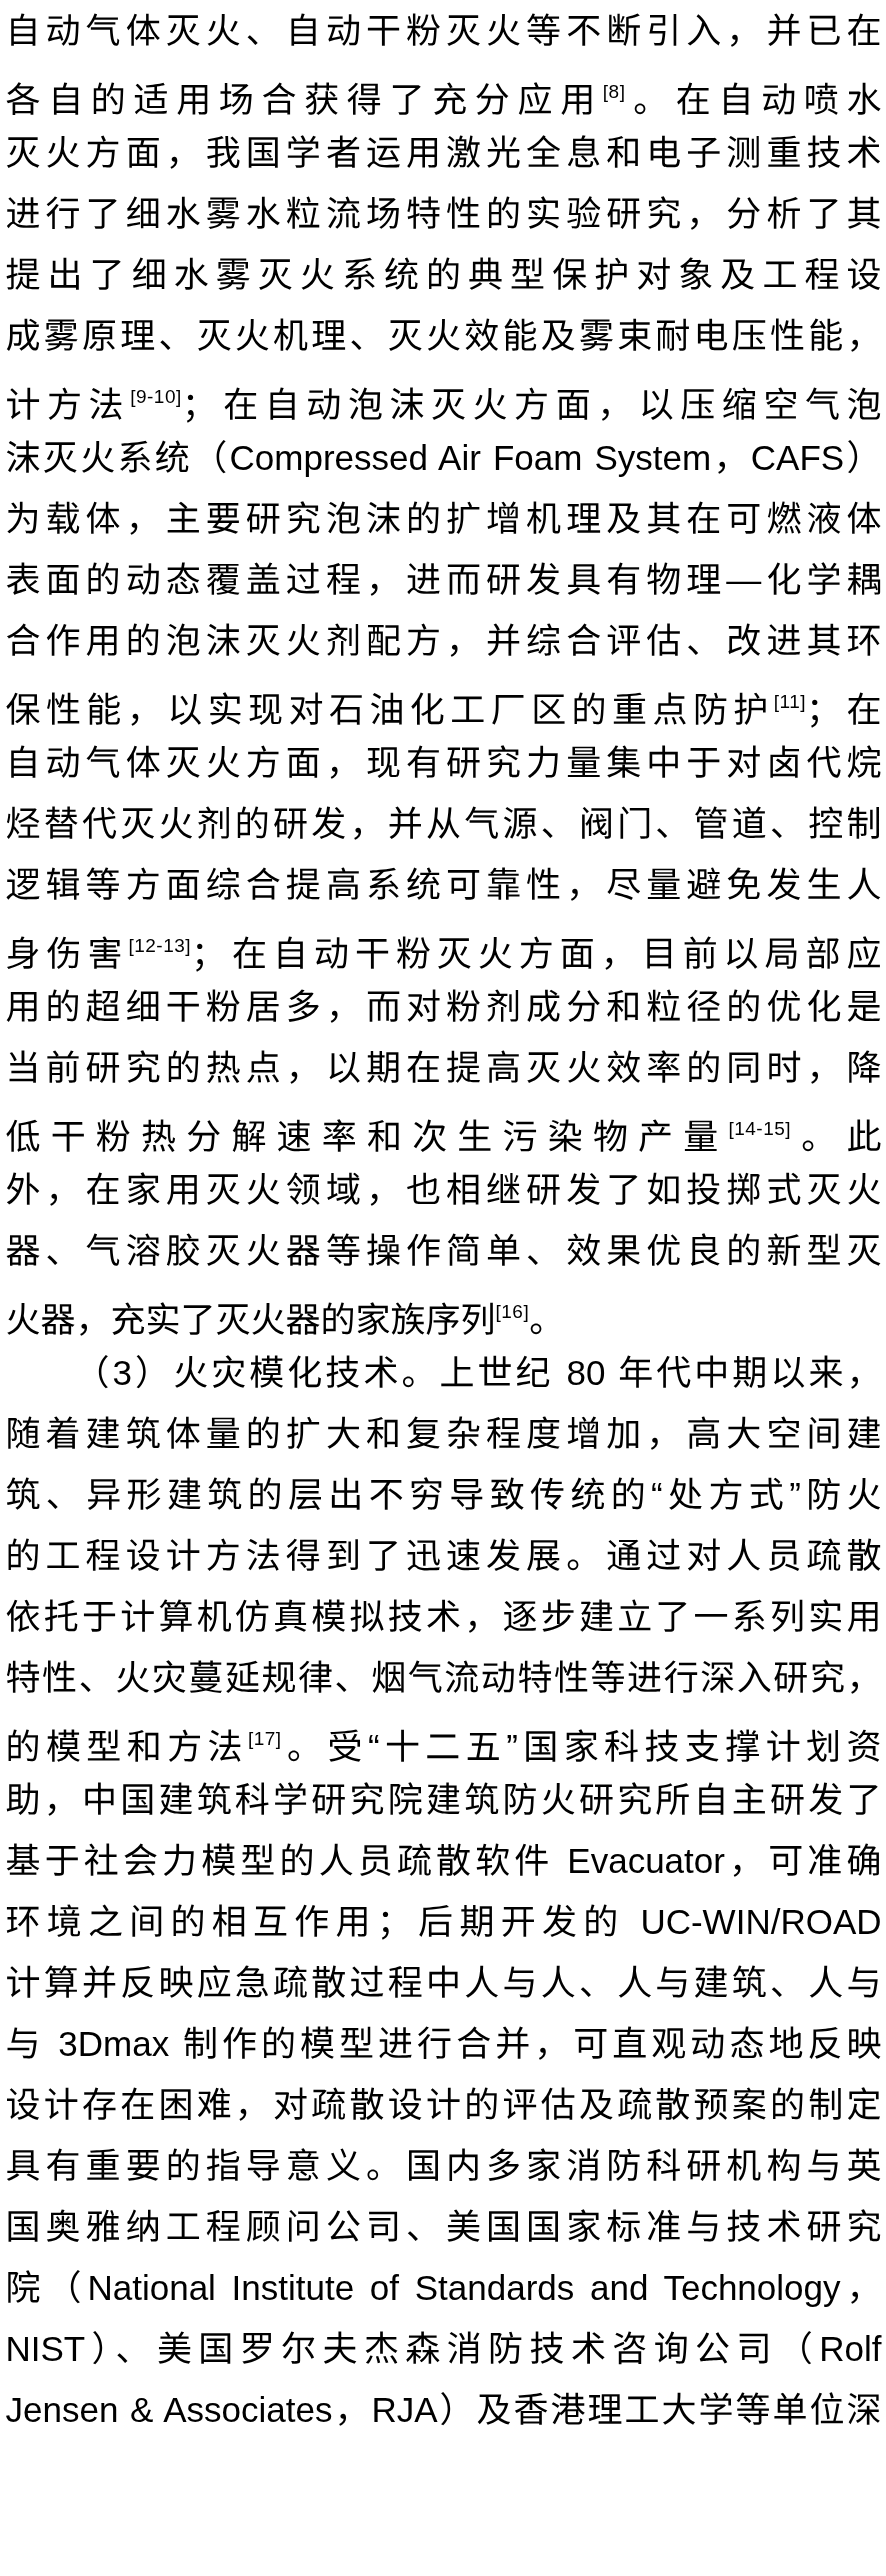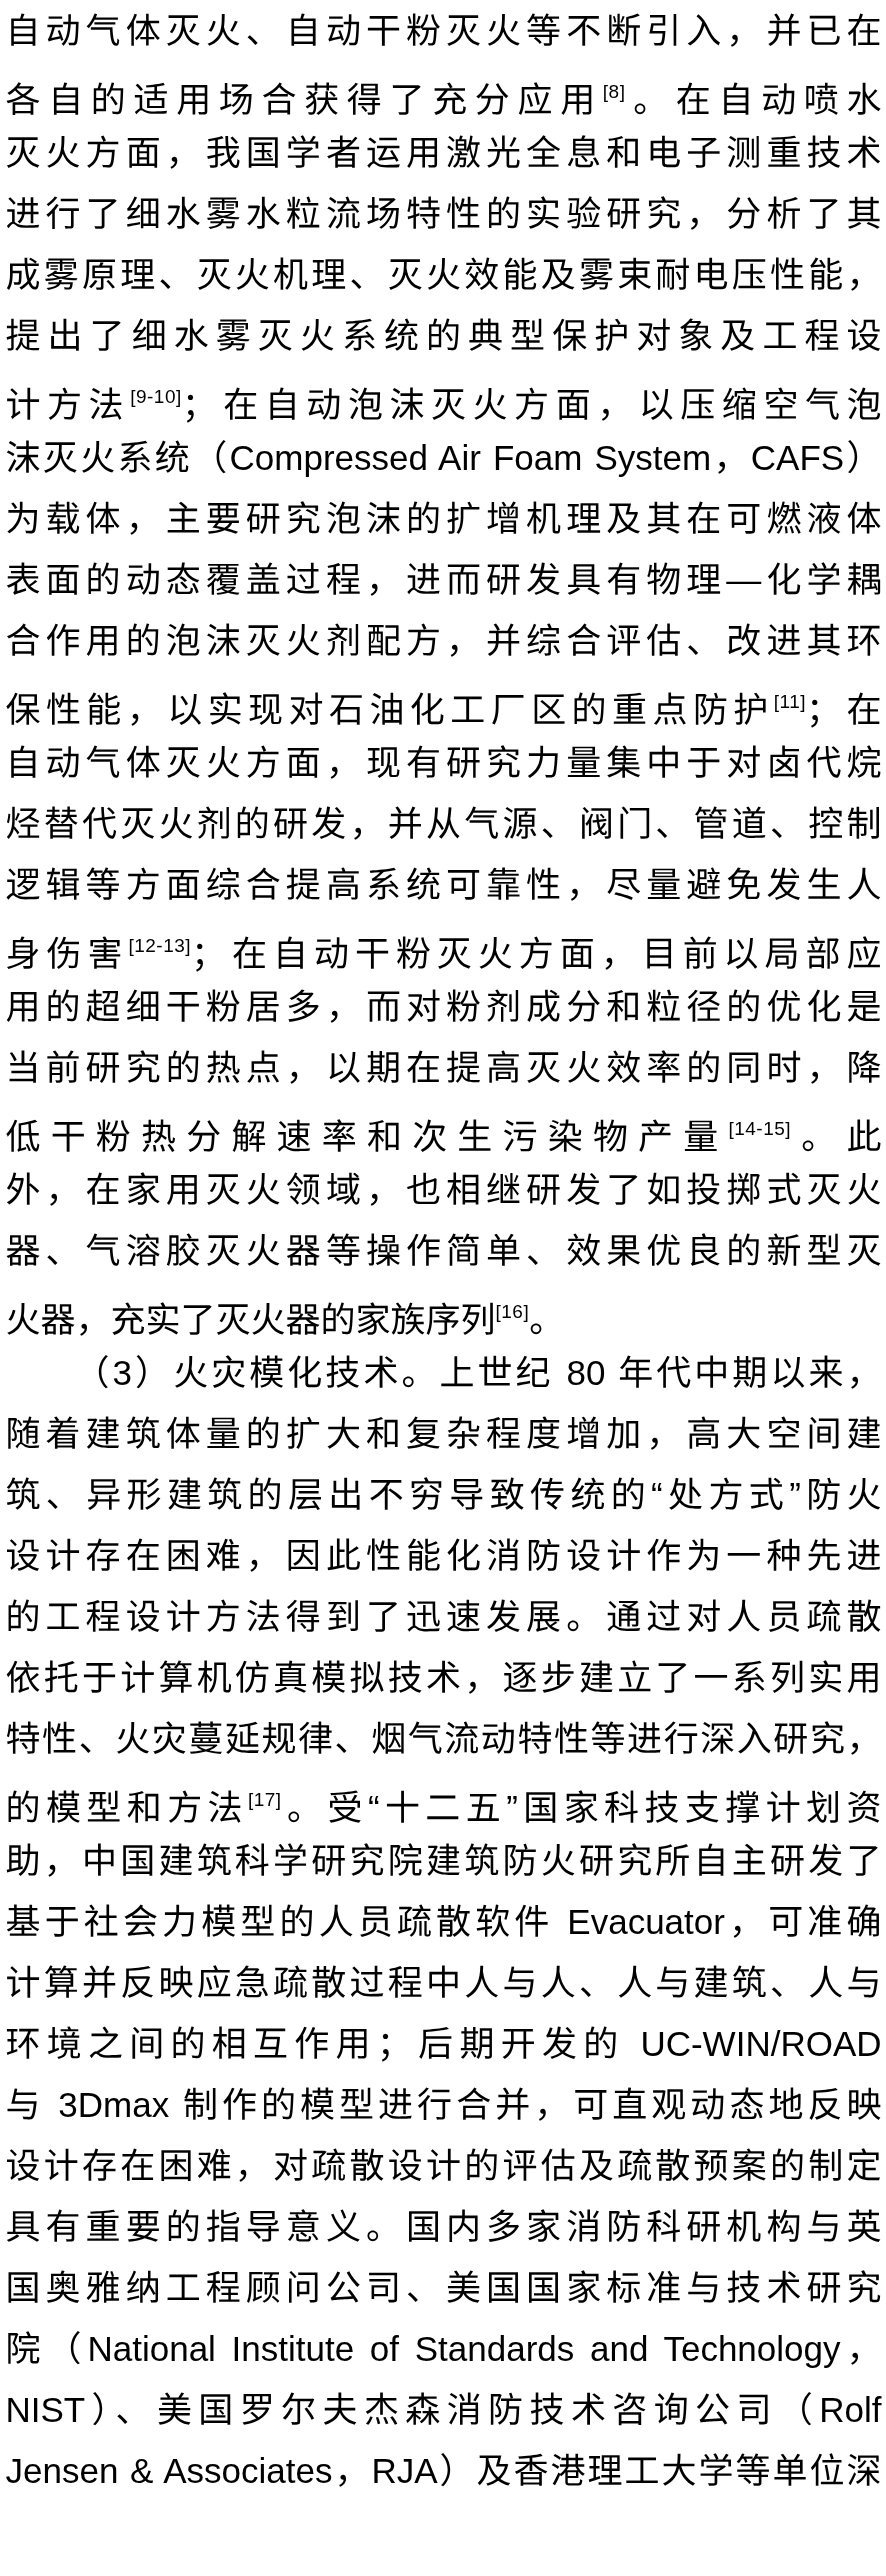--- a/index.html
+++ b/index.html
@@ -45,50 +45,49 @@
 </style>
 </head>
 <body>
 
 <div class="page">
   <div class="text-column">
       <div class="line"><span>自动气体灭火、自动干粉灭火等不断引入，并已在</span></div>
       <div class="line"><span>各自的适用场合获得了充分应用</span><span class="sup">[8]</span><span>。在自动喷水</span></div>
       <div class="line"><span>灭火方面，我国学者运用激光全息和电子测重技术</span></div>
       <div class="line"><span>进行了细水雾水粒流场特性的实验研究，分析了其</span></div>
+      <div class="line"><span>提出了细水雾灭火系统的典型保护对象及工程设</span></div>
       <div class="line"><span>成雾原理、灭火机理、灭火效能及雾束耐电压性能，</span></div>
-      <div class="line"><span>提出了细水雾灭火系统的典型保护对象及工程设</span></div>
       <div class="line"><span>计方法</span><span class="sup">[9-10]</span><span>；在自动泡沫灭火方面，以压缩空气泡</span></div>
       <div class="line"><span>沫灭火系统（Compressed Air Foam System，CAFS）</span></div>
       <div class="line"><span>为载体，主要研究泡沫的扩增机理及其在可燃液体</span></div>
       <div class="line"><span>表面的动态覆盖过程，进而研发具有物理—化学耦</span></div>
       <div class="line"><span>合作用的泡沫灭火剂配方，并综合评估、改进其环</span></div>
       <div class="line"><span>保性能，以实现对石油化工厂区的重点防护</span><span class="sup">[11]</span><span>；在</span></div>
       <div class="line"><span>自动气体灭火方面，现有研究力量集中于对卤代烷</span></div>
       <div class="line"><span>烃替代灭火剂的研发，并从气源、阀门、管道、控制</span></div>
       <div class="line"><span>逻辑等方面综合提高系统可靠性，尽量避免发生人</span></div>
       <div class="line"><span>身伤害</span><span class="sup">[12-13]</span><span>；在自动干粉灭火方面，目前以局部应</span></div>
       <div class="line"><span>用的超细干粉居多，而对粉剂成分和粒径的优化是</span></div>
       <div class="line"><span>当前研究的热点，以期在提高灭火效率的同时，降</span></div>
       <div class="line"><span>低干粉热分解速率和次生污染物产量</span><span class="sup">[14-15]</span><span>。此</span></div>
       <div class="line"><span>外，在家用灭火领域，也相继研发了如投掷式灭火</span></div>
       <div class="line"><span>器、气溶胶灭火器等操作简单、效果优良的新型灭</span></div>
       <div class="line left"><span>火器，充实了灭火器的家族序列</span><span class="sup">[16]</span><span>。</span></div>
       <div class="line indent"><span>（3）火灾模化技术。上世纪 80 年代中期以来，</span></div>
       <div class="line"><span>随着建筑体量的扩大和复杂程度增加，高大空间建</span></div>
       <div class="line"><span>筑、异形建筑的层出不穷导致传统的“处方式”防火</span></div>
-      <div class="line"><span>设计存在困难，因此性能化消防设计作为一种先进</span></div>
       <div class="line"><span>的工程设计方法得到了迅速发展。通过对人员疏散</span></div>
       <div class="line"><span>依托于计算机仿真模拟技术，逐步建立了一系列实用</span></div>
       <div class="line"><span>特性、火灾蔓延规律、烟气流动特性等进行深入研究，</span></div>
       <div class="line"><span>的模型和方法</span><span class="sup">[17]</span><span>。受“十二五”国家科技支撑计划资</span></div>
       <div class="line"><span>助，中国建筑科学研究院建筑防火研究所自主研发了</span></div>
       <div class="line"><span>基于社会力模型的人员疏散软件 Evacuator，可准确</span></div>
+      <div class="line"><span>环境之间的相互作用；后期开发的 UC-WIN/ROAD</span></div>
       <div class="line"><span>计算并反映应急疏散过程中人与人、人与建筑、人与</span></div>
-      <div class="line"><span>环境之间的相互作用；后期开发的 UC-WIN/ROAD</span></div>
       <div class="line"><span>与 3Dmax 制作的模型进行合并，可直观动态地反映</span></div>
       <div class="line"><span>设计存在困难，对疏散设计的评估及疏散预案的制定</span></div>
       <div class="line"><span>具有重要的指导意义。国内多家消防科研机构与英</span></div>
       <div class="line"><span>国奥雅纳工程顾问公司、美国国家标准与技术研究</span></div>
       <div class="line"><span>院（National Institute of Standards and Technology，</span></div>
       <div class="line"><span>NIST）、美国罗尔夫杰森消防技术咨询公司（Rolf</span></div>
       <div class="line"><span>Jensen &amp; Associates，RJA）及香港理工大学等单位深</span></div>
     </div>
 </div>
 

